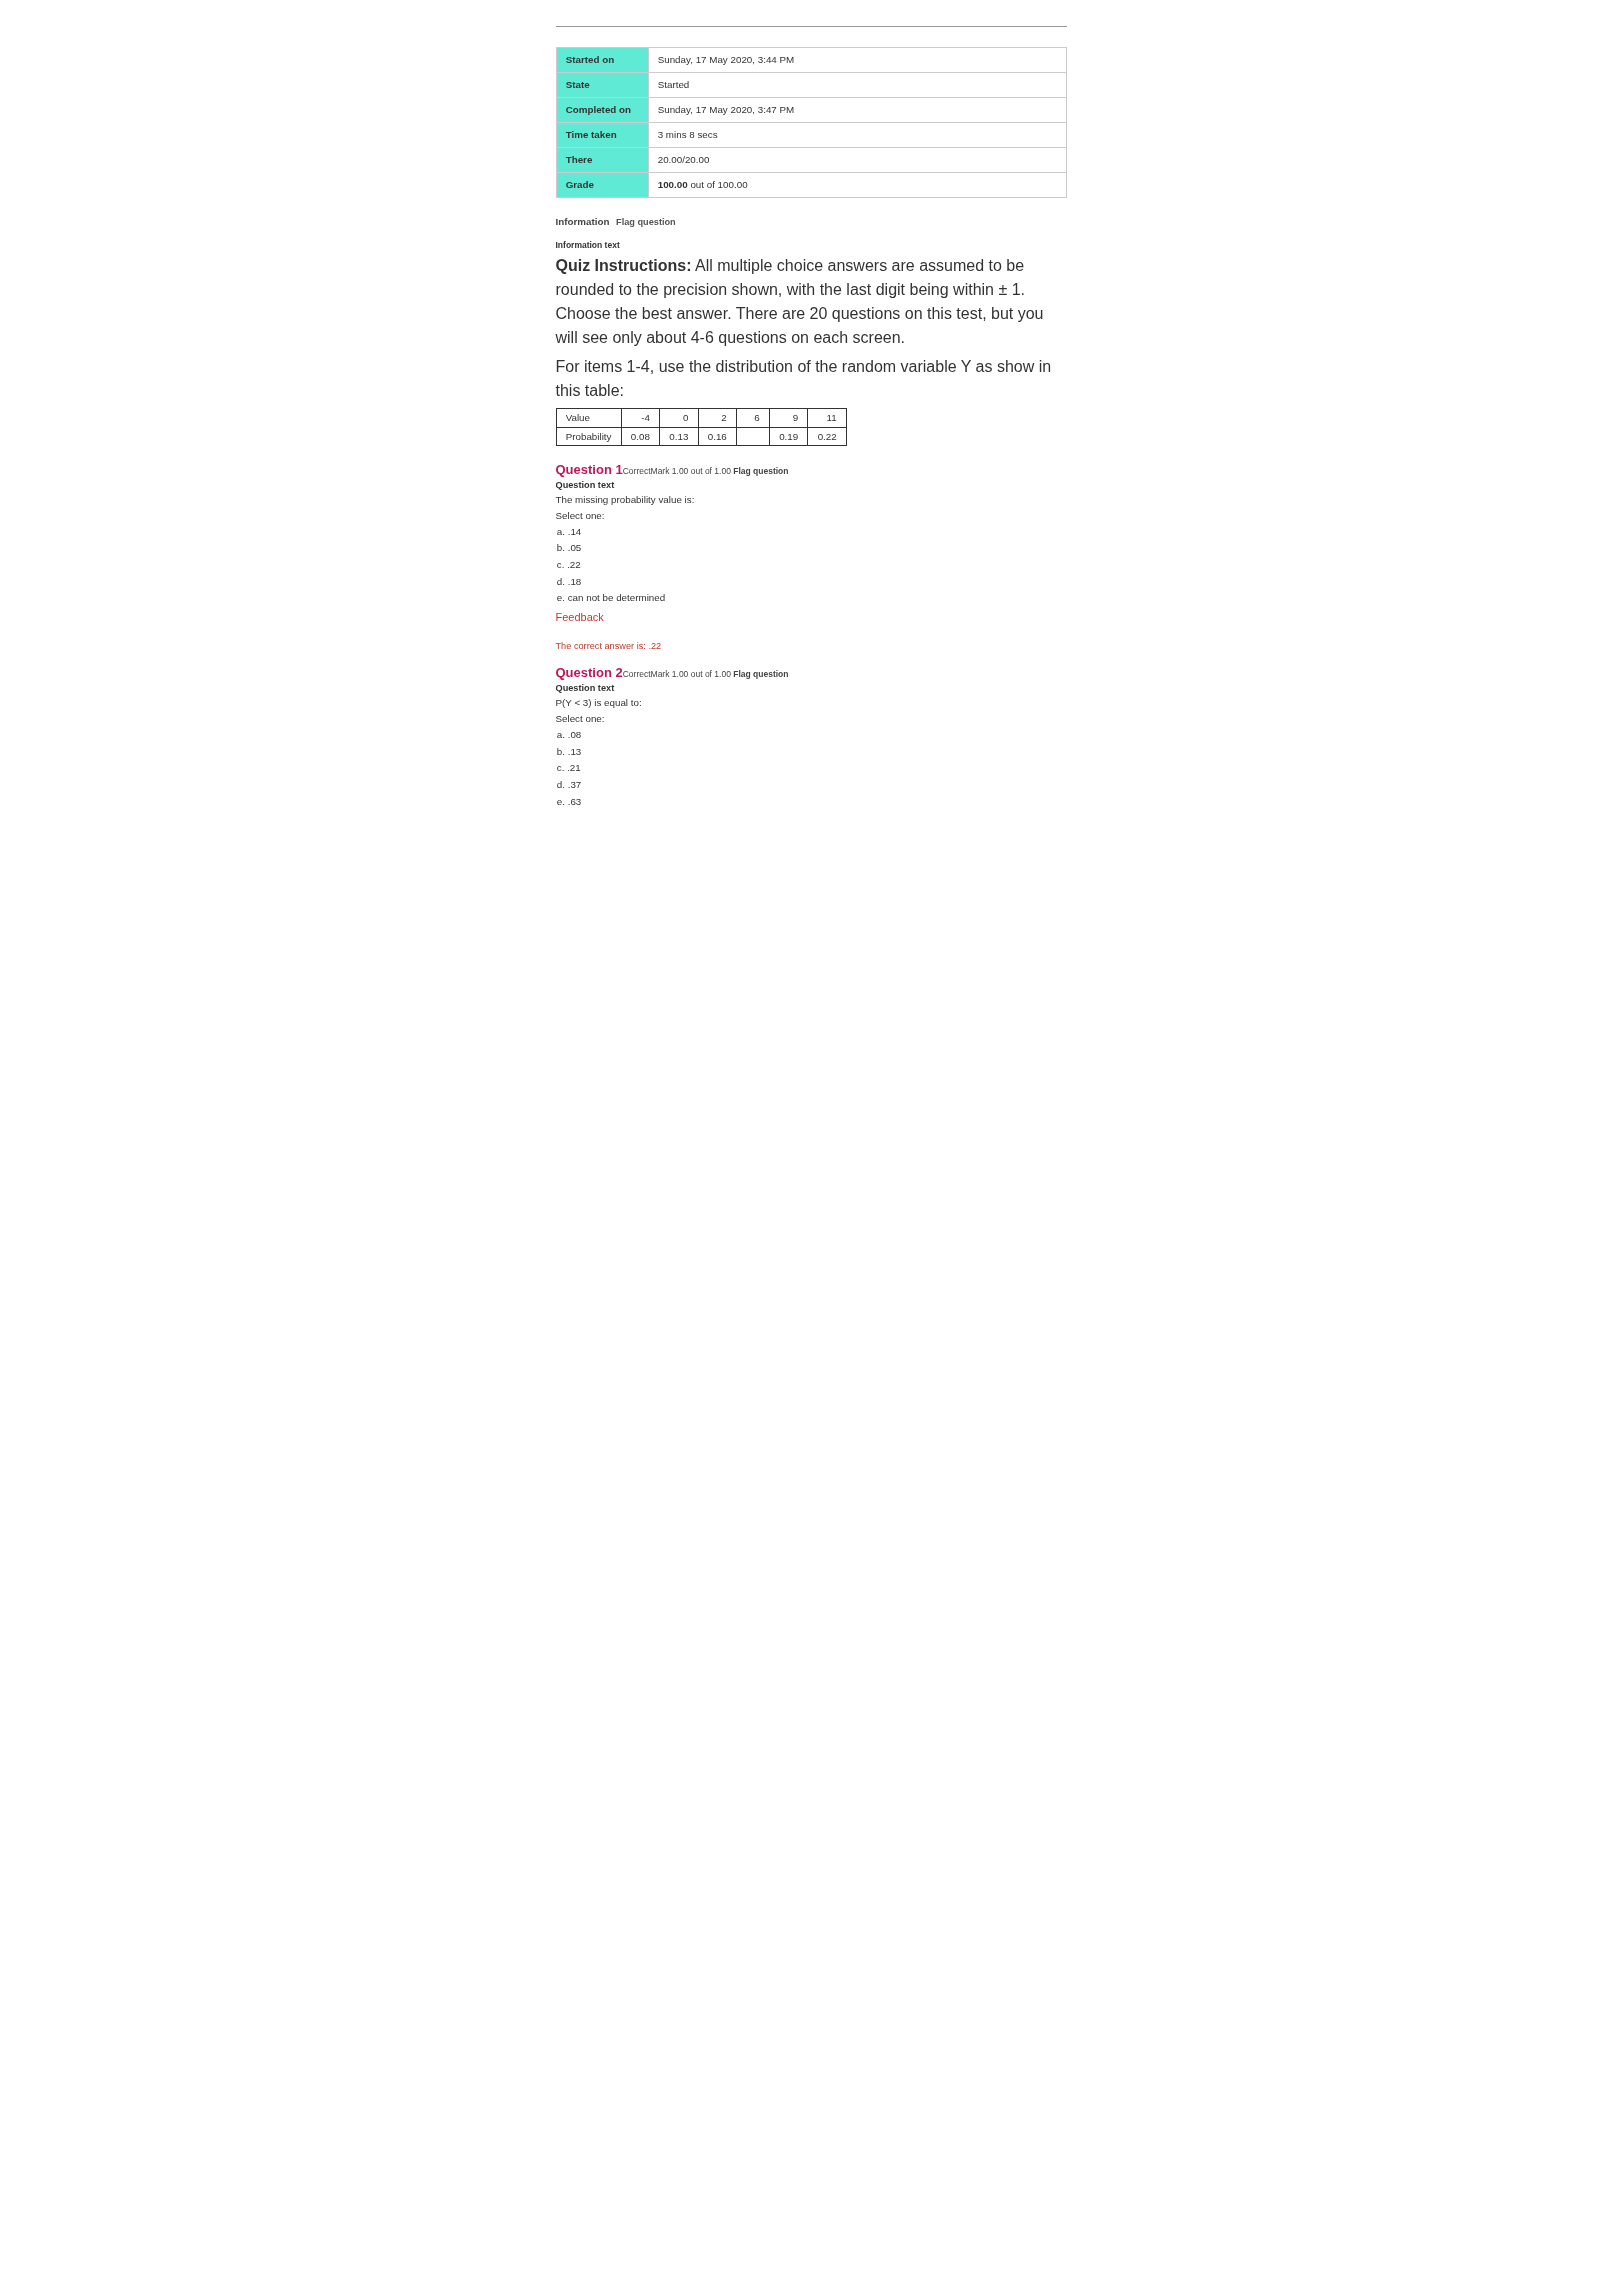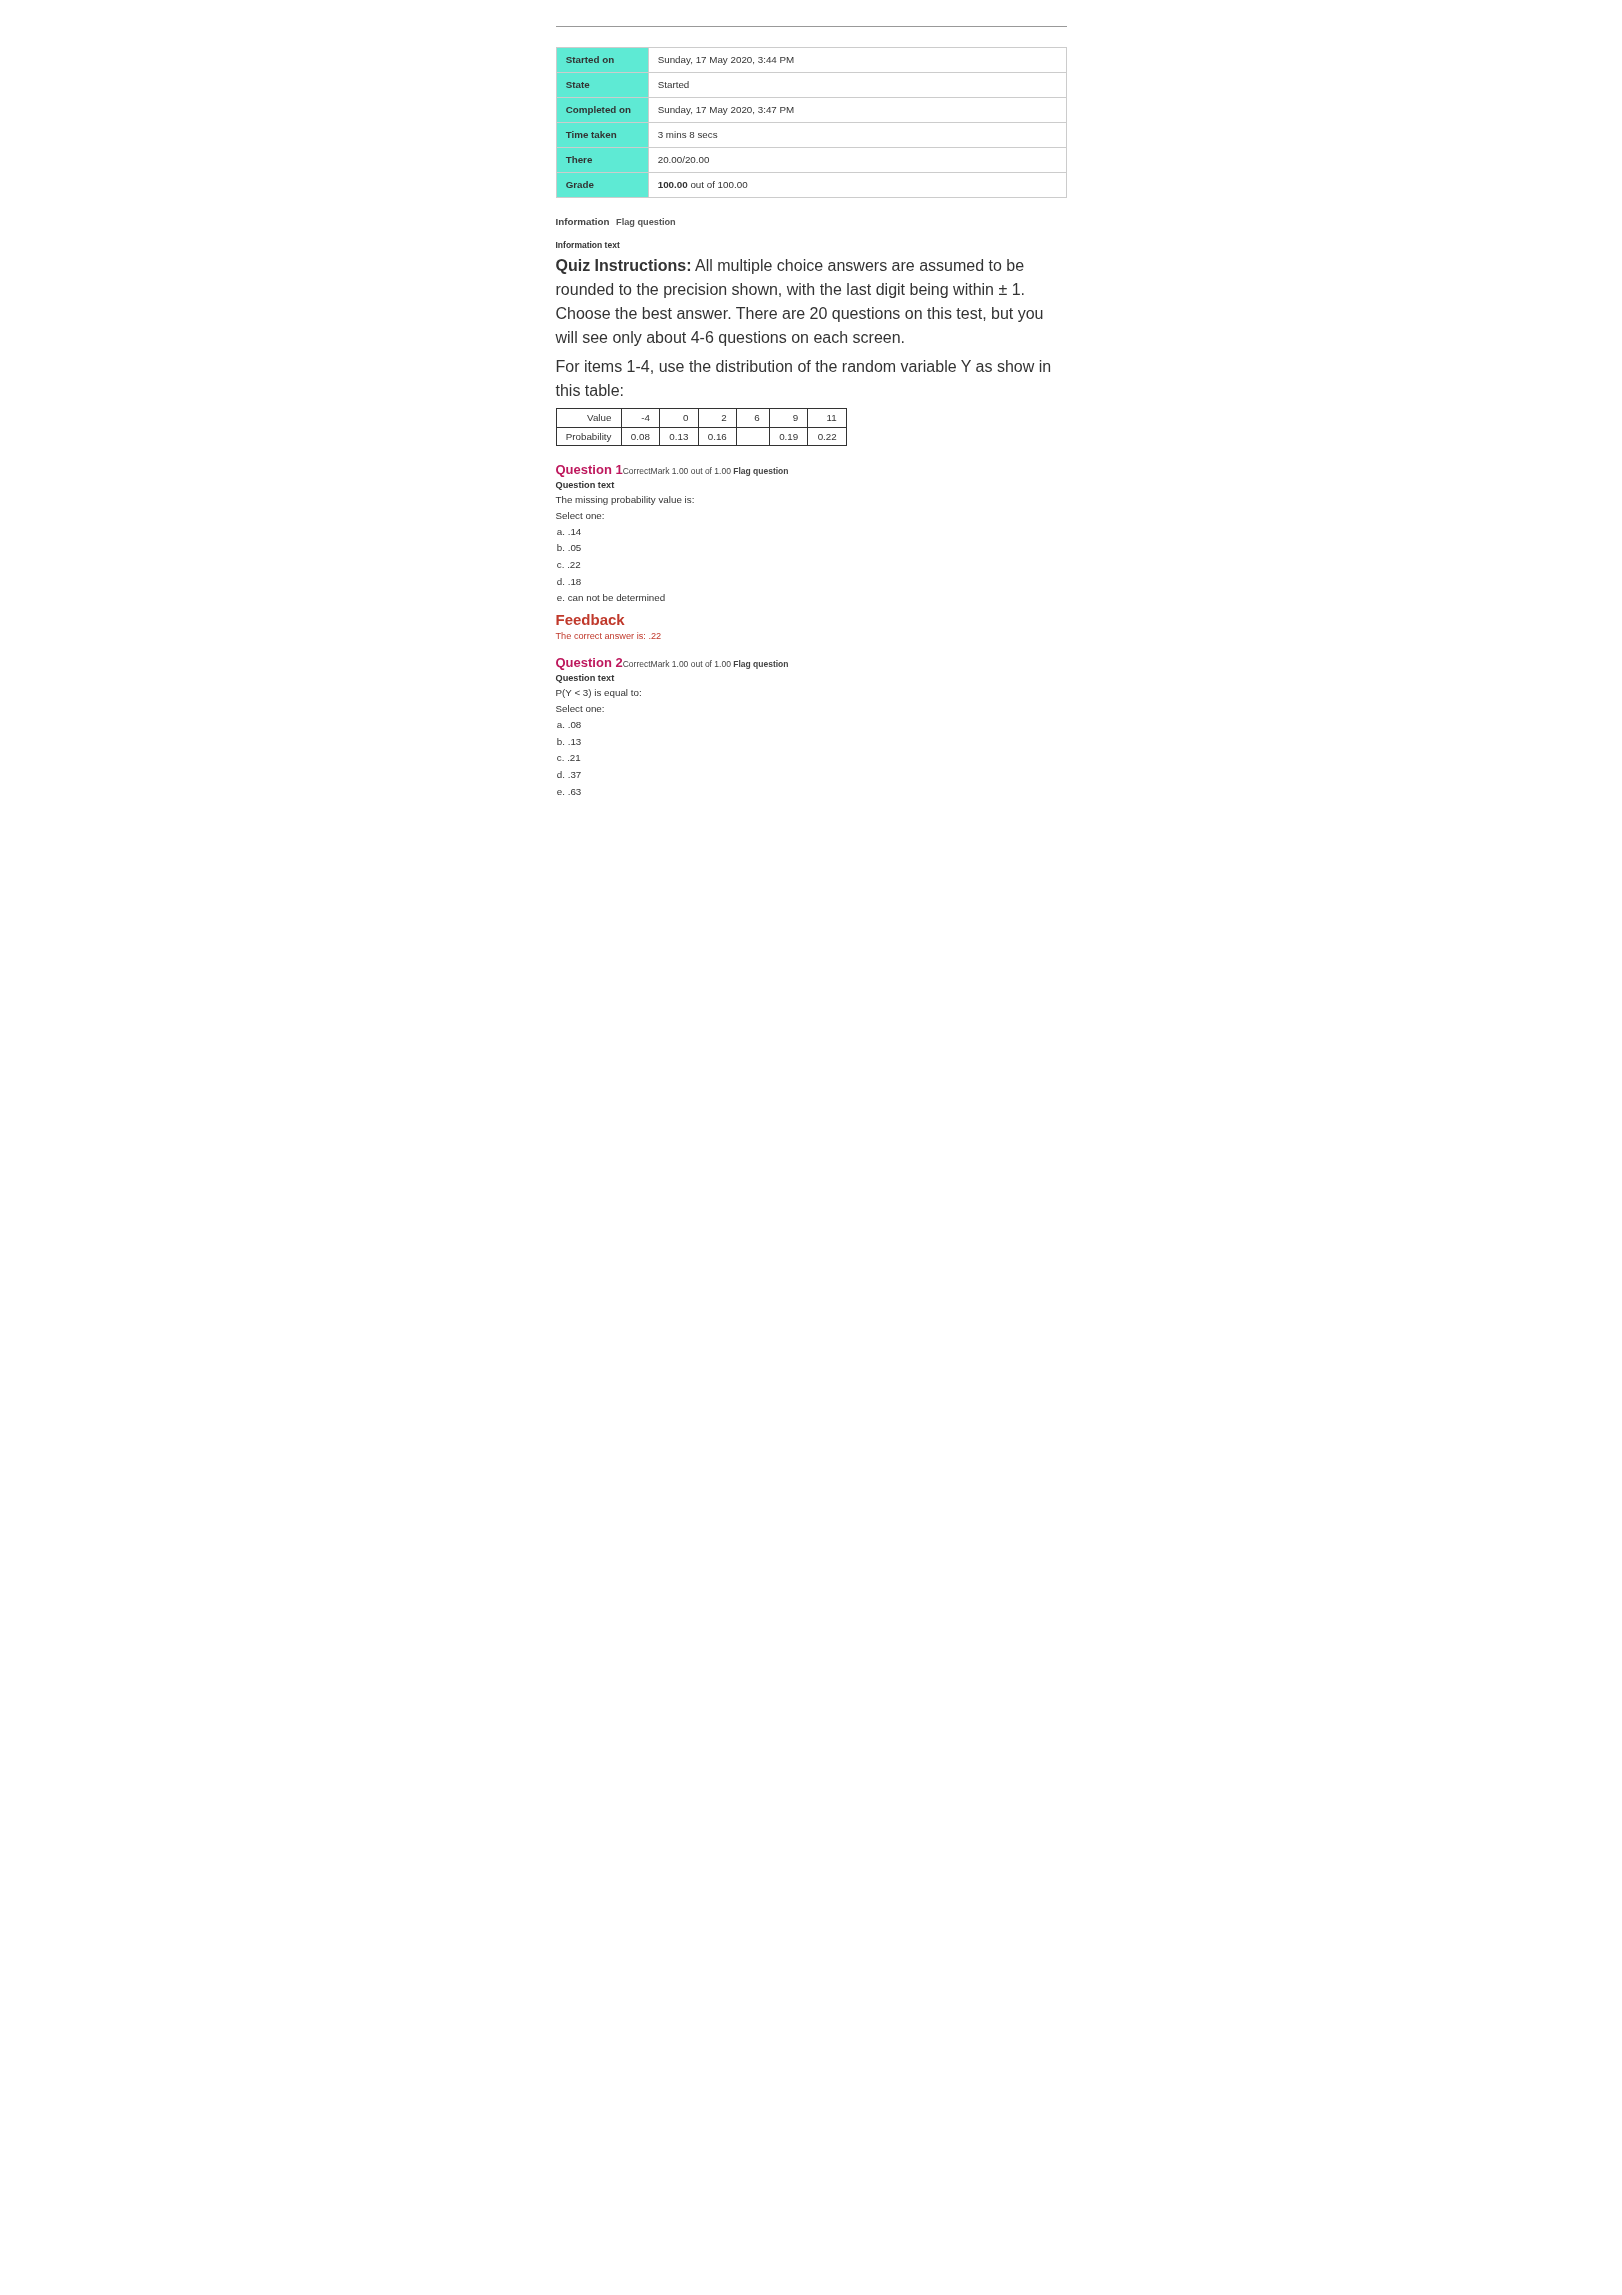--- a/index.html
+++ b/index.html
@@ -77,21 +77,21 @@
       width: auto;
     }
     .dist-table td, .dist-table th {
       border: 0.7px solid #333;
       padding: 3.3px 9.2px;
       text-align: right;
       font-size: 9.8px;
       min-width: 33px;
     }
     .dist-table td:first-child, .dist-table th:first-child {
-      text-align: right;
+      text-align: left;
       min-width: 65px;
     }
 
     
     .question-section {
       margin-bottom: 14.4px;
     }
     .question-header {
       font-size: 10.5px;
       margin-bottom: 2.6px;
@@ -124,25 +124,25 @@
     .select-one {
       font-size: 9.8px;
       margin-bottom: 2.6px;
     }
     .answer-option {
       font-size: 9.8px;
       line-height: 1.7;
       padding-left: 1.3px;
     }
     .feedback-label {
-      font-weight: bold;
+      font-weight: normal;
       color: #c0392b;
-      font-size: 15px;
+      font-size: 11px;
       margin-top: 3.9px;
-      margin-bottom: 3px;
+      margin-bottom: 18px;
     }
     .feedback-text {
       color: #c0392b;
       font-size: 9.2px;
     }
   </style>
 </head>
 <body>
 
 <hr class="top-rule">

